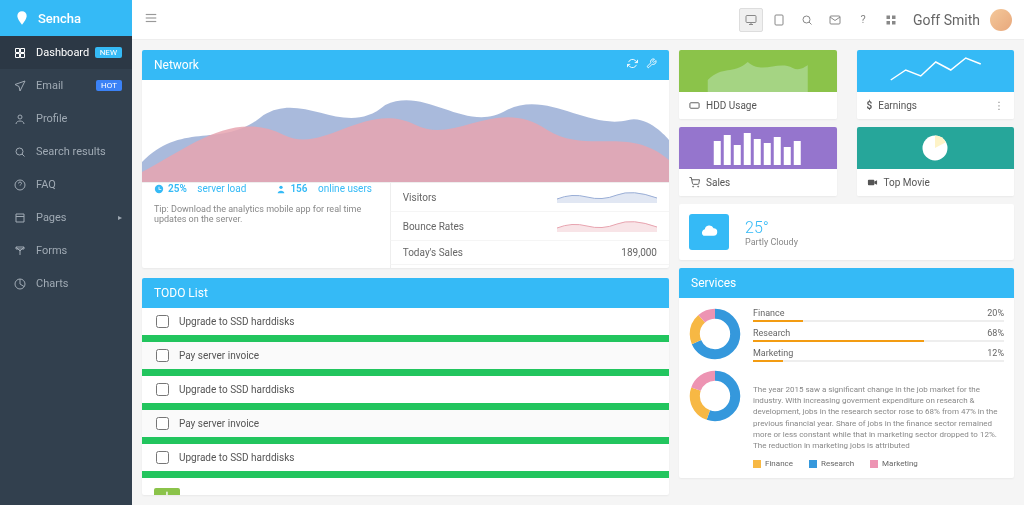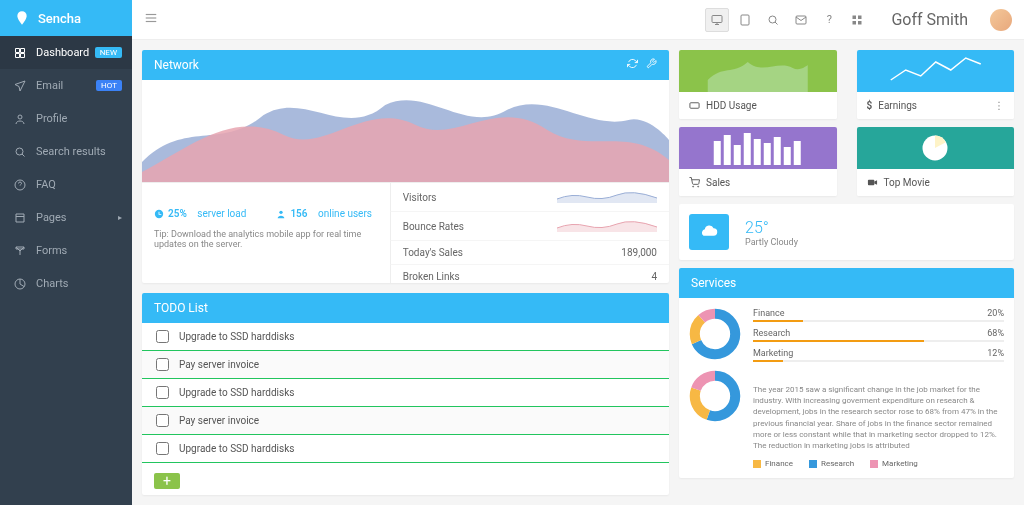--- a/index.html
+++ b/index.html
@@ -15,43 +15,43 @@
 .badge{position:absolute;right:10px;padding:1px 5px;font-size:8px;border-radius:2px;color:#fff}
 .badge.new{background:#35baf6}
 .badge.hot{background:#3b82f6}
 .caret{position:absolute;right:10px;font-size:8px}
 .main{flex:1;display:flex;flex-direction:column;background:#fff}
 .topbar{height:40px;display:flex;align-items:center;justify-content:space-between;padding:0 12px;border-bottom:1px solid #eee}
 .hamburger{color:#999;cursor:pointer}
 .top-right{display:flex;align-items:center;gap:4px}
 .tb-btn{width:24px;height:24px;display:flex;align-items:center;justify-content:center;color:#888;cursor:pointer;border-radius:2px;font-size:11px}
 .tb-btn.active{background:#f0f0f0;border:1px solid #ddd}
-.username{font-size:16px;color:#666;margin:0 18px}
+.username{font-size:14px;color:#666;margin:0 6px}
 .avatar{width:22px;height:22px;border-radius:50%;background:linear-gradient(135deg,#f4c89a,#e8a87c)}
 .content{flex:1;padding:10px;display:flex;gap:10px;overflow:hidden;background:#f5f5f5}
 .left{flex:1;display:flex;flex-direction:column;gap:10px;min-width:0}
 .right{width:335px;display:flex;flex-direction:column;gap:8px}
 .panel{background:#fff;border-radius:2px;overflow:hidden;box-shadow:0 1px 2px rgba(0,0,0,0.05)}
 .panel-hd{background:#35baf6;color:#fff;padding:8px 12px;font-size:12px;display:flex;justify-content:space-between;align-items:center}
 .panel-actions{display:flex;gap:8px}
 .panel-actions span{cursor:pointer}
 .chart-area{height:102px;position:relative;overflow:hidden}
 .chart-area svg{width:100%;height:100%}
 .net-bottom{display:flex;border-top:1px solid #eee}
-.net-left{width:47%;padding:25px 12px;font-size:10px}
+.net-left{width:47%;padding:0 12px;font-size:10px}
 .net-stats{display:flex;gap:30px;margin-bottom:10px}
 .stat{color:#35baf6;display:flex;align-items:center;gap:4px}
 .stat b{font-weight:600}
 .tip{color:#888;font-size:9px}
 .net-right{flex:1;font-size:10px}
 .net-row{display:flex;justify-content:space-between;align-items:center;padding:6px 12px;border-bottom:1px solid #f5f5f5;border-left:1px solid #eee;color:#666}
 .net-row:last-child{border-bottom:none}
 .spark{width:100px;height:14px}
 .todo-body{padding:0}
-.todo-item{display:flex;align-items:center;gap:10px;padding:7px 14px;border-bottom:1px solid #22c55e;font-size:10px;color:#555}
+.todo-item{display:flex;align-items:center;gap:10px;padding:7px 14px;border-bottom:7px solid #22c55e;font-size:10px;color:#555}
 .todo-item:nth-child(even){background:#fafafa}
 .todo-item input[type=checkbox]{cursor:pointer}
 .add-task{display:flex;padding:10px 12px;gap:6px}
 .add-task input{flex:1;border:1px solid #ddd;padding:6px 8px;font-size:10px;border-radius:2px}
 .add-btn{width:26px;background:#8bc34a;color:#fff;border:none;border-radius:2px;cursor:pointer;font-size:14px}
 .cards-row{display:flex;gap:20px}
 .card{flex:1;border-radius:2px;overflow:hidden;box-shadow:0 1px 2px rgba(0,0,0,0.05);background:#fff}
 .card-top{height:42px;display:flex;align-items:center;justify-content:center;position:relative}
 .card-green{background:#8bc34a}
 .card-blue{background:#35baf6}

